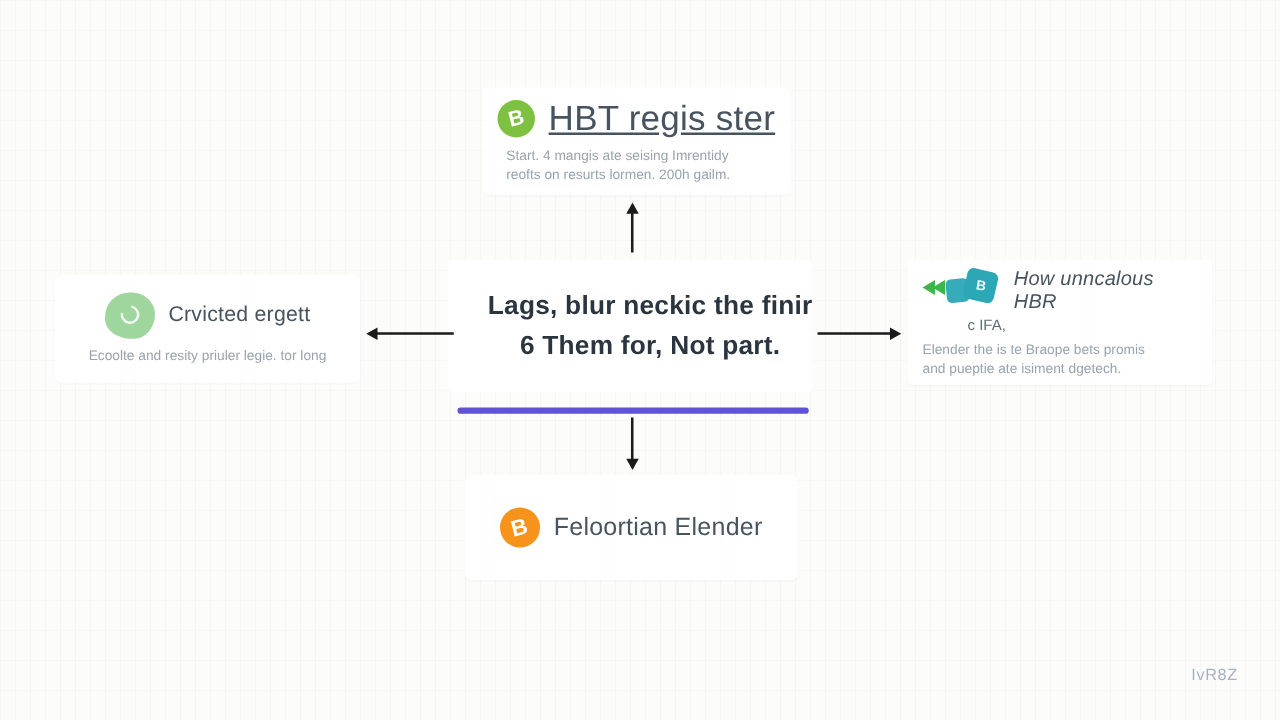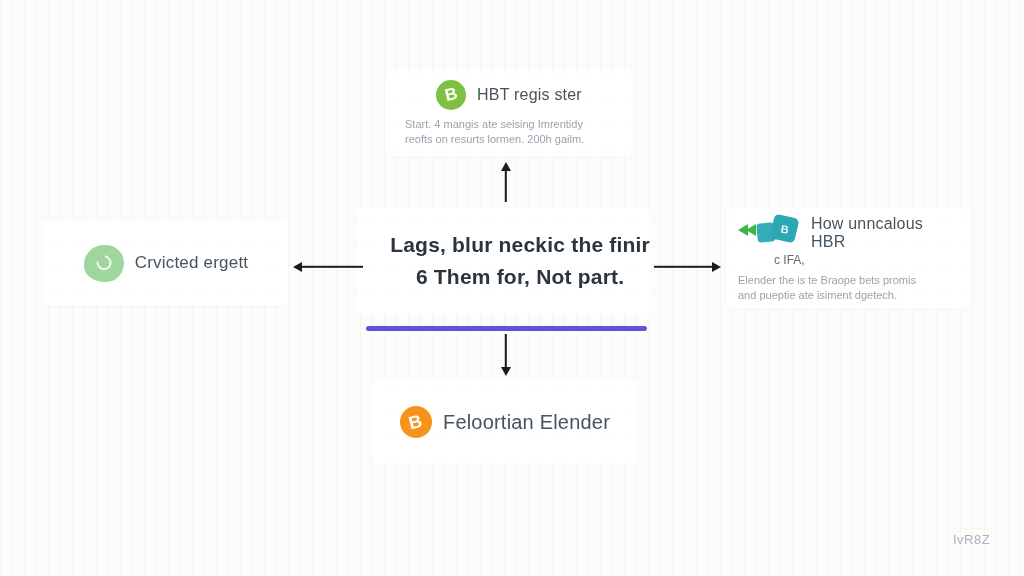--- a/index.html
+++ b/index.html
@@ -24,28 +24,28 @@
     border-radius:5px;
     box-shadow:0 1px 2px rgba(0,0,0,0.025);
     display:flex;flex-direction:column;align-items:center;justify-content:center;
     box-sizing:border-box;padding:6px 8px;
   }
   .title-row{display:flex;align-items:center;gap:11px;}
   .node-title{color:#47545f;letter-spacing:0.2px;}
   .node-sub{color:#98a3ae;font-size:11px;line-height:15px;margin-top:7px;}
 
   .node-top{left:386px;top:70px;width:246px;height:86px;}
-  .node-top .node-title{font-size:16px;}
+  .node-top .node-title{font-size:28px;text-decoration:underline;}
   .node-top .node-sub{max-width:208px;}
 
   .node-left{left:44px;top:220px;width:244px;height:86px;}
   .node-left .node-title{font-size:17px;}
 
   .node-right{left:726px;top:208px;width:244px;height:100px;align-items:flex-start;padding-left:12px;}
-  .node-right .node-title{font-size:16px;}
+  .node-right .node-title{font-size:16px;font-style:italic;}
   .node-right .title2{color:#5f6c78;font-size:12px;margin:1px 0 0 36px;}
   .node-right .node-sub{text-align:left;margin-top:6px;line-height:15px;}
 
   .node-bottom{left:372px;top:380px;width:266px;height:84px;}
   .node-bottom .node-title{font-size:20px;}
 
   
   .center-panel{
     position:absolute;left:358px;top:208px;width:292px;height:106px;
     background:rgba(255,255,255,0.85);border-radius:4px;
@@ -138,20 +138,21 @@
     <div class="node-sub">Start. 4 mangis ate seising Imrentidy reofts on resurts lormen. 200h gailm.</div>
   </div>
 
   <div class="card node-left">
     <div class="title-row">
       <span class="eco-blob">
           <span class="swirl"></span>
         </span>
       <span class="node-title">Crvicted ergett</span>
     </div>
+    <div class="node-sub">Ecoolte and resity priuler legie. tor long</div>
   </div>
 
   <div class="card node-right">
     <div class="title-row">
       <span class="cards-cluster">
         <span class="cc-tri t1"></span>
         <span class="cc-tri t2"></span>
         <span class="cc-sq a"></span>
         <span class="cc-sq b">
             <span class="glyph">B</span>

